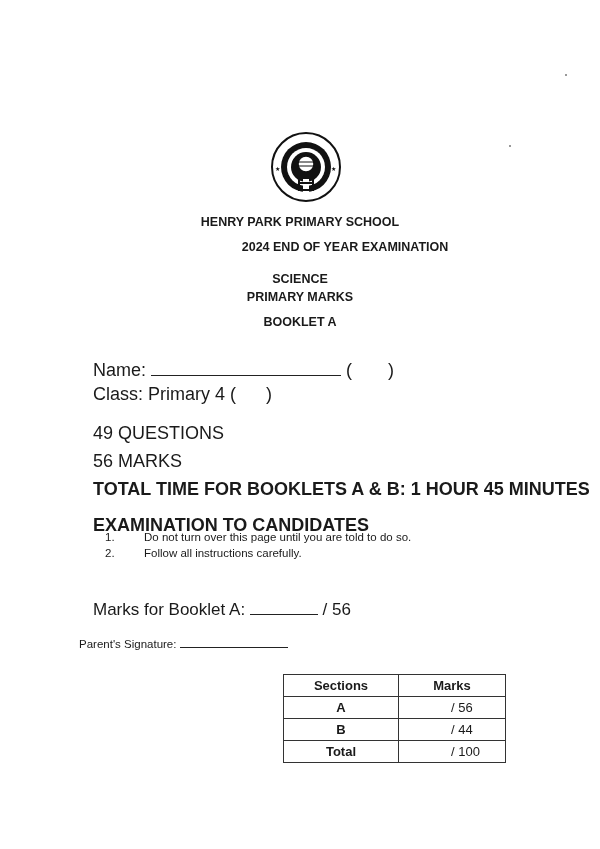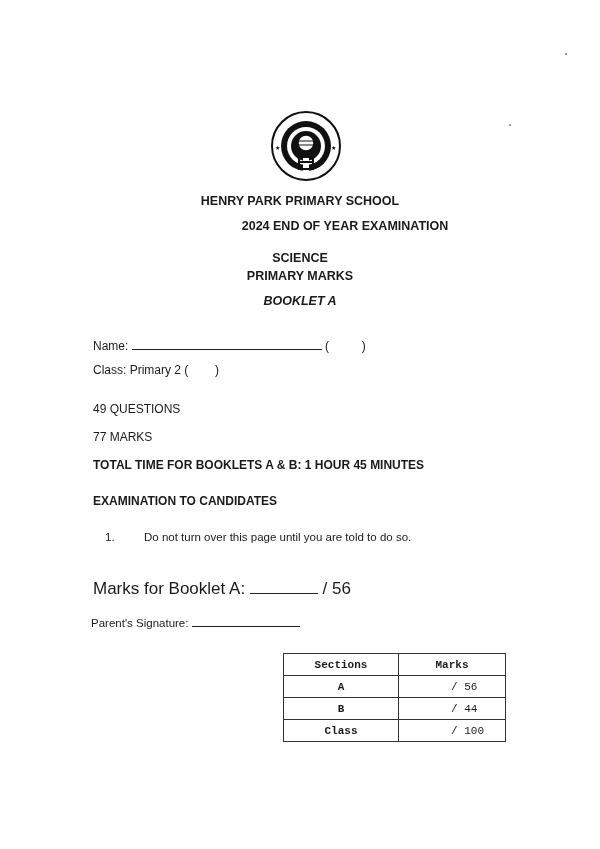--- a/index.html
+++ b/index.html
@@ -1,25 +1,25 @@
 <!DOCTYPE html>
 <html><head>
 <meta charset="utf-8">
 <style>
   html, body { margin:0; padding:0; background:#ffffff; }
   body { width:600px; height:849px; position:relative; overflow:hidden;
          font-family:"Liberation Sans", sans-serif; color:#1a1a1a; }
-  .abs { position:absolute; }
+  .abs { position:absolute;margin-top:21px; }
   .center { left:0; width:600px; text-align:center; }
   .title { font-weight:bold; font-size:12.5px; }
-  .txt { font-size:12px; }
+  .txt { font-size:18px; }
   .bold { font-weight:bold; }
   .line { display:inline-block; border-bottom:1px solid #222; height:10px; vertical-align:baseline; }
   .speck { width:2px; height:2px; background:#777; border-radius:1px; }
-  table.marks { border-collapse:collapse; font-size:11px;font-family:Liberation Mono, monospace; }
+  table.marks { border-collapse:collapse; font-size:13px; }
   table.marks td, table.marks th { border:1px solid #333; height:21px; padding:0; }
   table.marks th { font-weight:bold; text-align:center; }
   table.marks td.sec { font-weight:bold; text-align:center; width:114px; }
   table.marks td.mk { text-align:left; padding-left:52px; width:54px; }
   table.marks th.sh { width:114px; }
   ol.instr { list-style:none; margin:12px; padding:0; }
   ol.instr li { font-size:11.5px; height:16px; }
   ol.instr .num { display:inline-block; width:39px; }
 </style>
 </head>
@@ -42,69 +42,70 @@
     <line x1="29" y1="52" x2="43" y2="52" stroke="#111" stroke-width="2"></line>
     <text x="5" y="40" font-size="6" fill="#111">★</text>
     <text x="61" y="40" font-size="6" fill="#111">★</text>
   </svg>
 </div>
 
 <div class="abs center title" style="top:194px;">HENRY PARK PRIMARY SCHOOL</div>
 <div class="abs center title" style="top:219px;padding-left:45px;">2024 END OF YEAR EXAMINATION</div>
 <div class="abs center title" style="top:251px;">SCIENCE</div>
 <div class="abs center title" style="top:269px;">PRIMARY MARKS</div>
-<div class="abs center title" style="top:294px;font-style:italic;">BOOKLET A</div>
+<div class="abs center title" style="top:294px;">BOOKLET A</div>
 
 <div class="abs txt" style="left:93px;top:339px;width:320px;">
   <span>Name:</span>
   <span class="line" style="width:190px;"></span>
   <span>(</span>
   <span style="display:inline-block;width:26px;"></span>
   <span>)</span>
 </div>
 
 <div class="abs txt" style="left:93px;top:363px;">
-  <span>Class: Primary 2 (</span>
+  <span>Class: Primary 4 (</span>
   <span style="display:inline-block;width:20px;"></span>
   <span>)</span>
 </div>
 
 <div class="abs txt" style="left:93px;top:402px;">49 QUESTIONS</div>
-<div class="abs txt" style="left:93px;top:430px;">77 MARKS</div>
+<div class="abs txt" style="left:93px;top:430px;">56 MARKS</div>
 <div class="abs txt bold" style="left:93px;top:458px;">TOTAL TIME FOR BOOKLETS A &amp; B: 1 HOUR 45 MINUTES</div>
 
 <div class="abs txt bold" style="left:93px;top:494px;">EXAMINATION TO CANDIDATES</div>
 
 <ol class="instr abs" style="left:93px;top:519px;">
   <li><span class="num">1.</span><span>Do not turn over this page until you are told to do so.</span></li>
+  <li><span class="num">2.</span><span>Follow all instructions carefully.</span></li>
 </ol>
 
 <div class="abs txt" style="left:93px;top:579px;font-size:17px;">
   <span>Marks for Booklet A:</span>
   <span class="line" style="width:68px;"></span>
   <span>/ 56</span>
 </div>
 
-<div class="abs txt" style="left:91px;top:616px;font-size:11.5px;">
+<div class="abs txt" style="left:79px;top:616px;font-size:11.5px;">
   <span>Parent's Signature:</span>
   <span class="line" style="width:108px;"></span>
 </div>
 
 <table class="marks abs" style="left:283px;top:653px;">
   <tbody>
       <tr>
     <th class="sh">Sections</th>
     <th style="width:106px;">Marks</th>
   </tr>
   <tr>
     <td class="sec">A</td>
     <td class="mk">/ 56</td>
   </tr>
   <tr>
     <td class="sec">B</td>
     <td class="mk">/ 44</td>
   </tr>
   <tr>
-    <td class="sec">Class</td>
+    <td class="sec">Total</td>
     <td class="mk">/ 100</td>
   </tr>
 </tbody>
   </table>
 
 </body></html>

